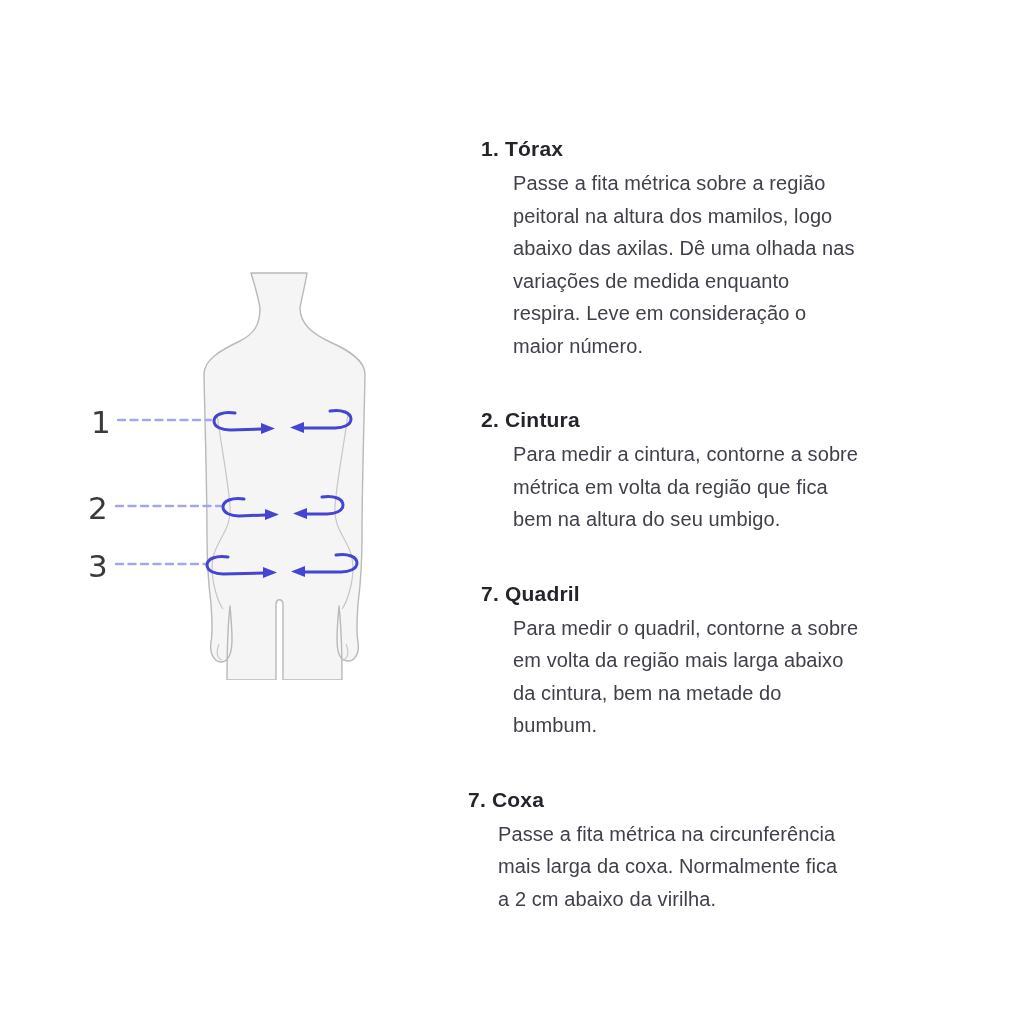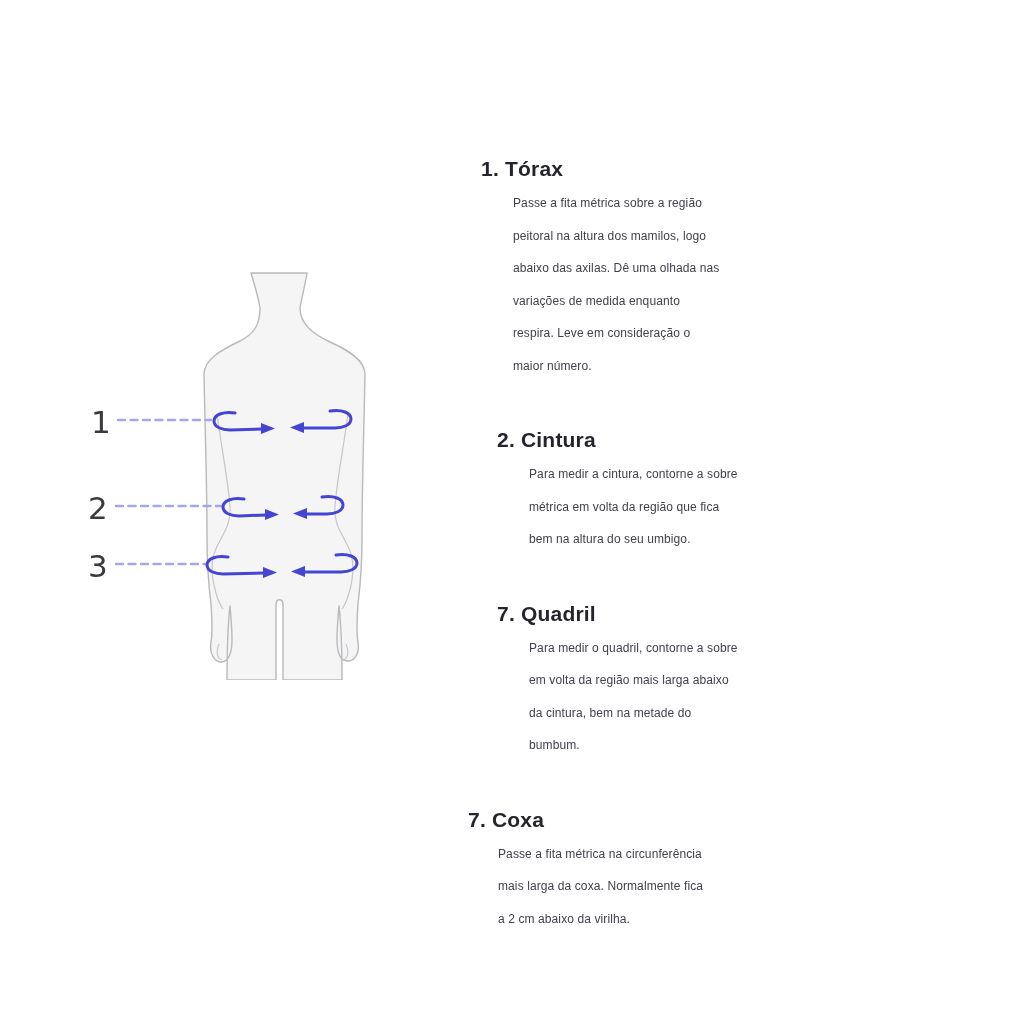--- a/index.html
+++ b/index.html
@@ -19,36 +19,36 @@
     height: 412px;
   }
   .marker-num {
     font-family: "DejaVu Sans", sans-serif;
     font-size: 31px;
     font-weight: 500;
   }
   .instructions {
     position: absolute;
     left: 481px;
-    top: 156px;
+    top: 136px;
     width: 440px;
   }
   .section { margin: 0; }
-  .section + .section { margin-top: 45px; margin-left: 16px; }
+  .section + .section { margin-top: 45px; }
   .section h3 {
     margin: 0 0 6px 0;
     font-size: 21px;
     line-height: 25px;
     font-weight: 700;
     color: #24242c;
     letter-spacing: 0.2px;
   }
   .section p {
     margin: 0 0 0 32px;
-    font-size: 12px;
+    font-size: 20px;
     line-height: 32.5px;
     font-weight: 400;
     color: #40404b;
     letter-spacing: 0.1px;
     white-space: pre-line;
   }
   .section.shifted { margin-left: -13px; }
   .section.shifted p { margin-left: 30px; }
 </style>
 </head>

